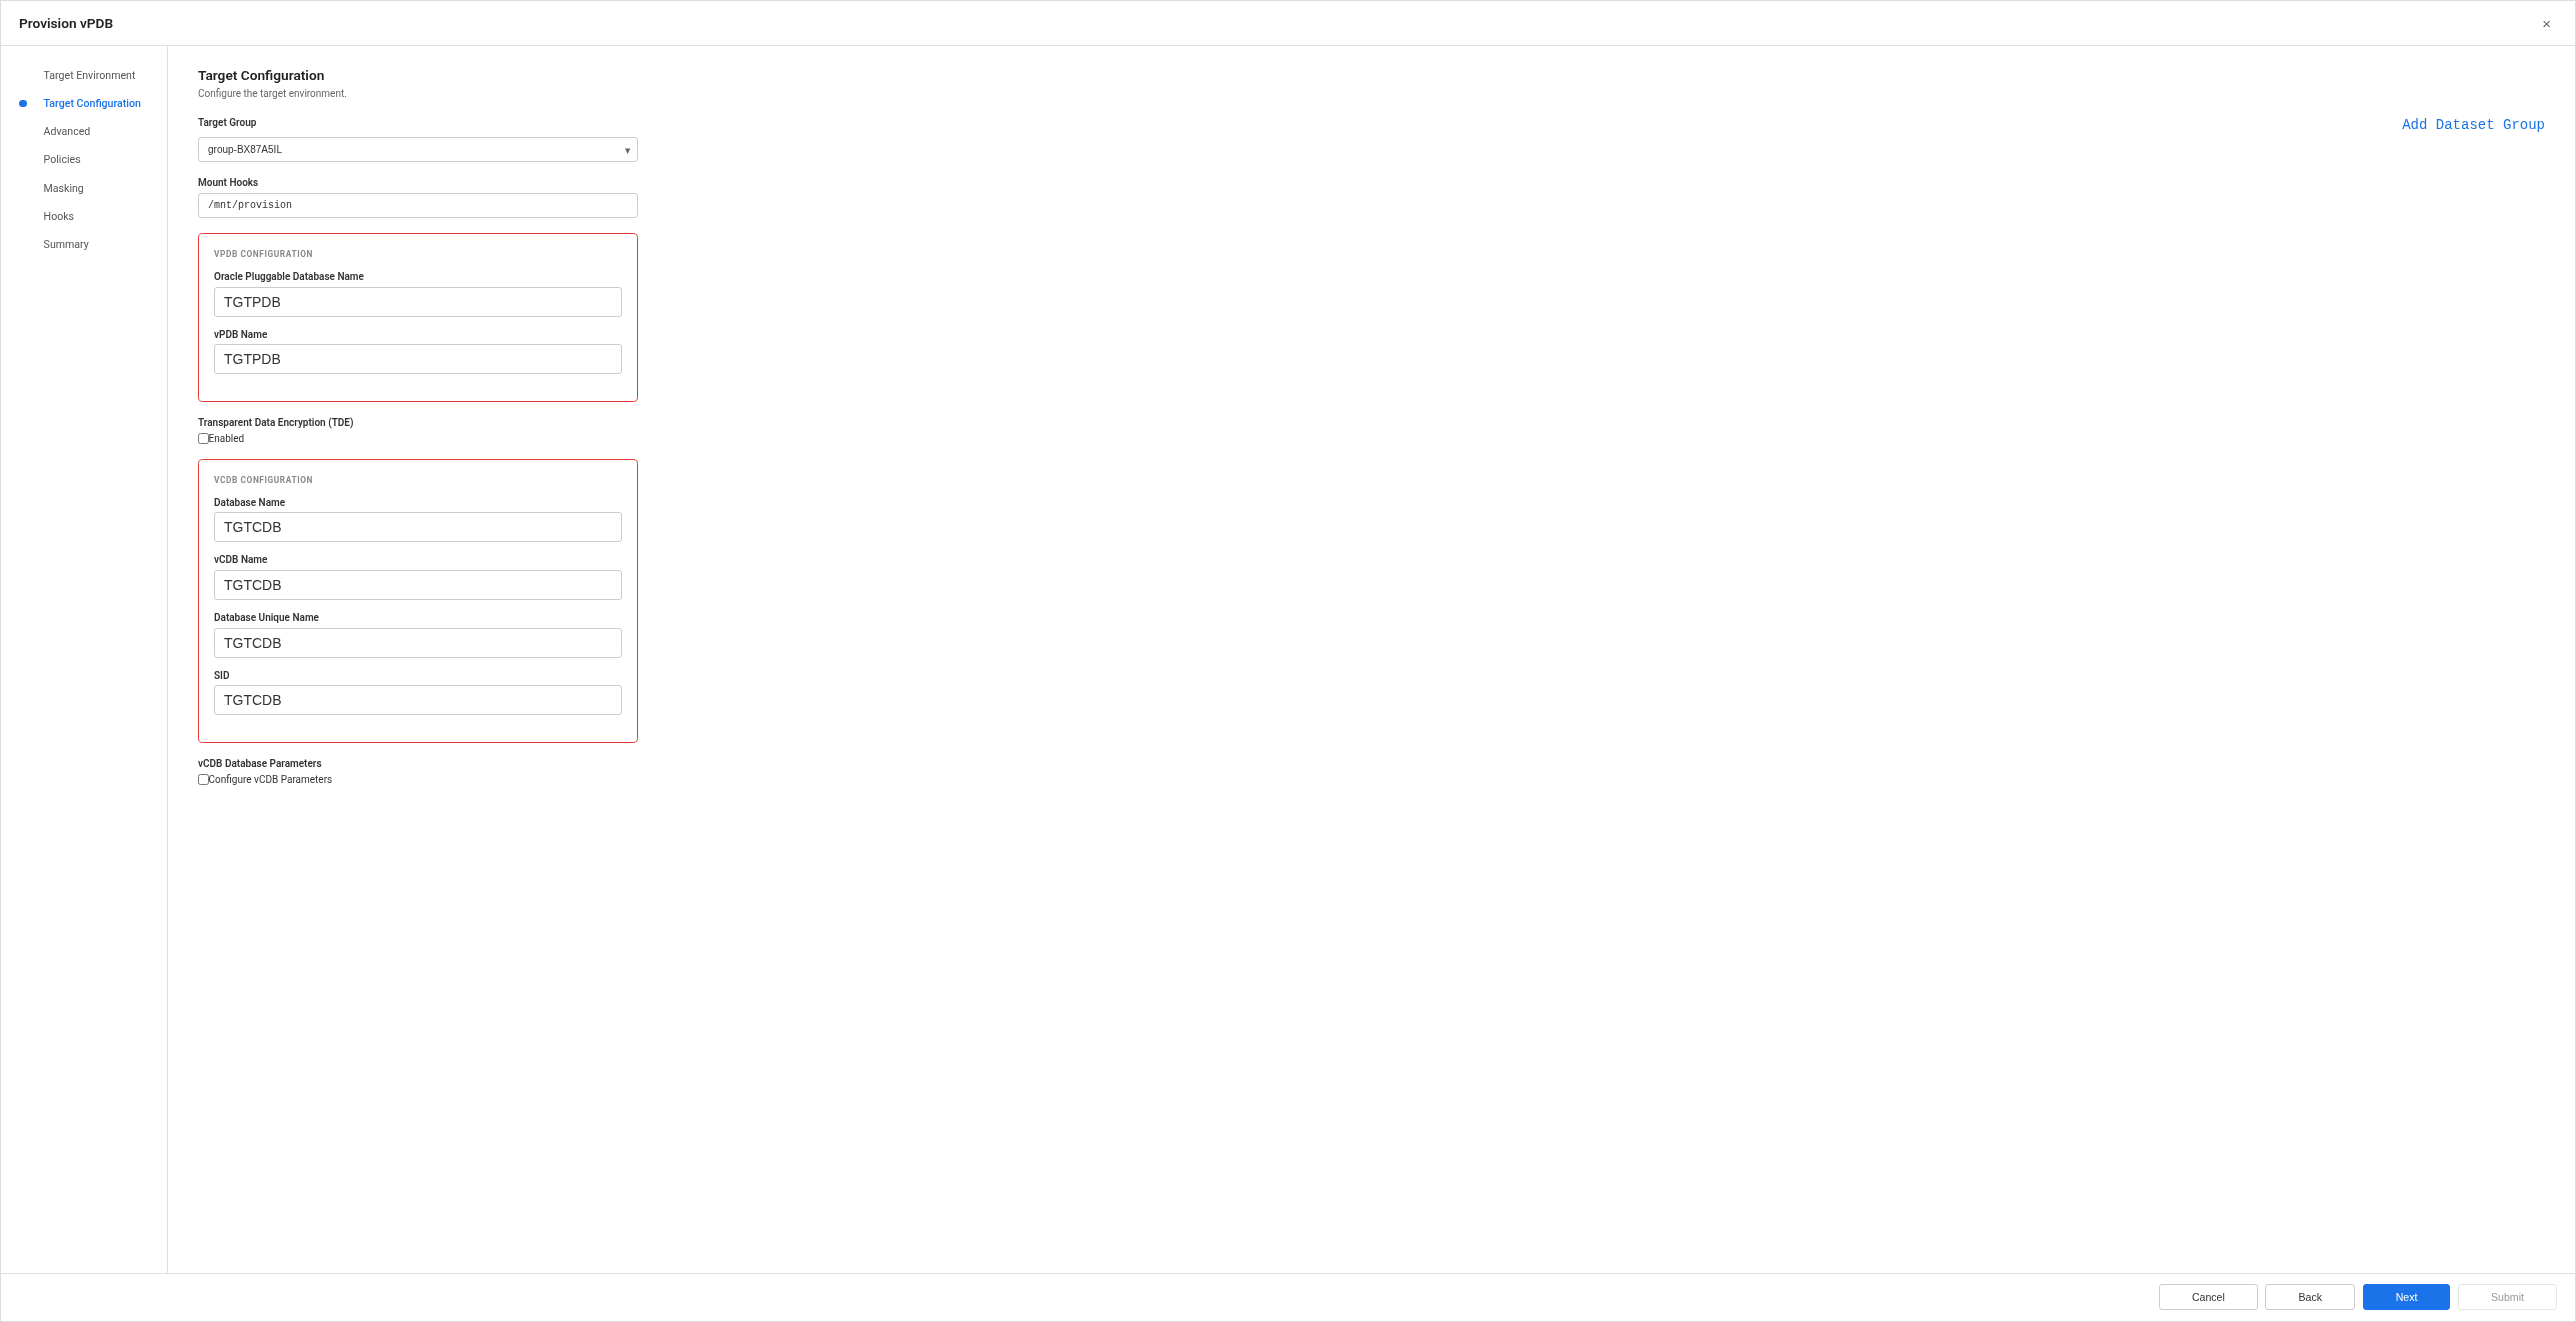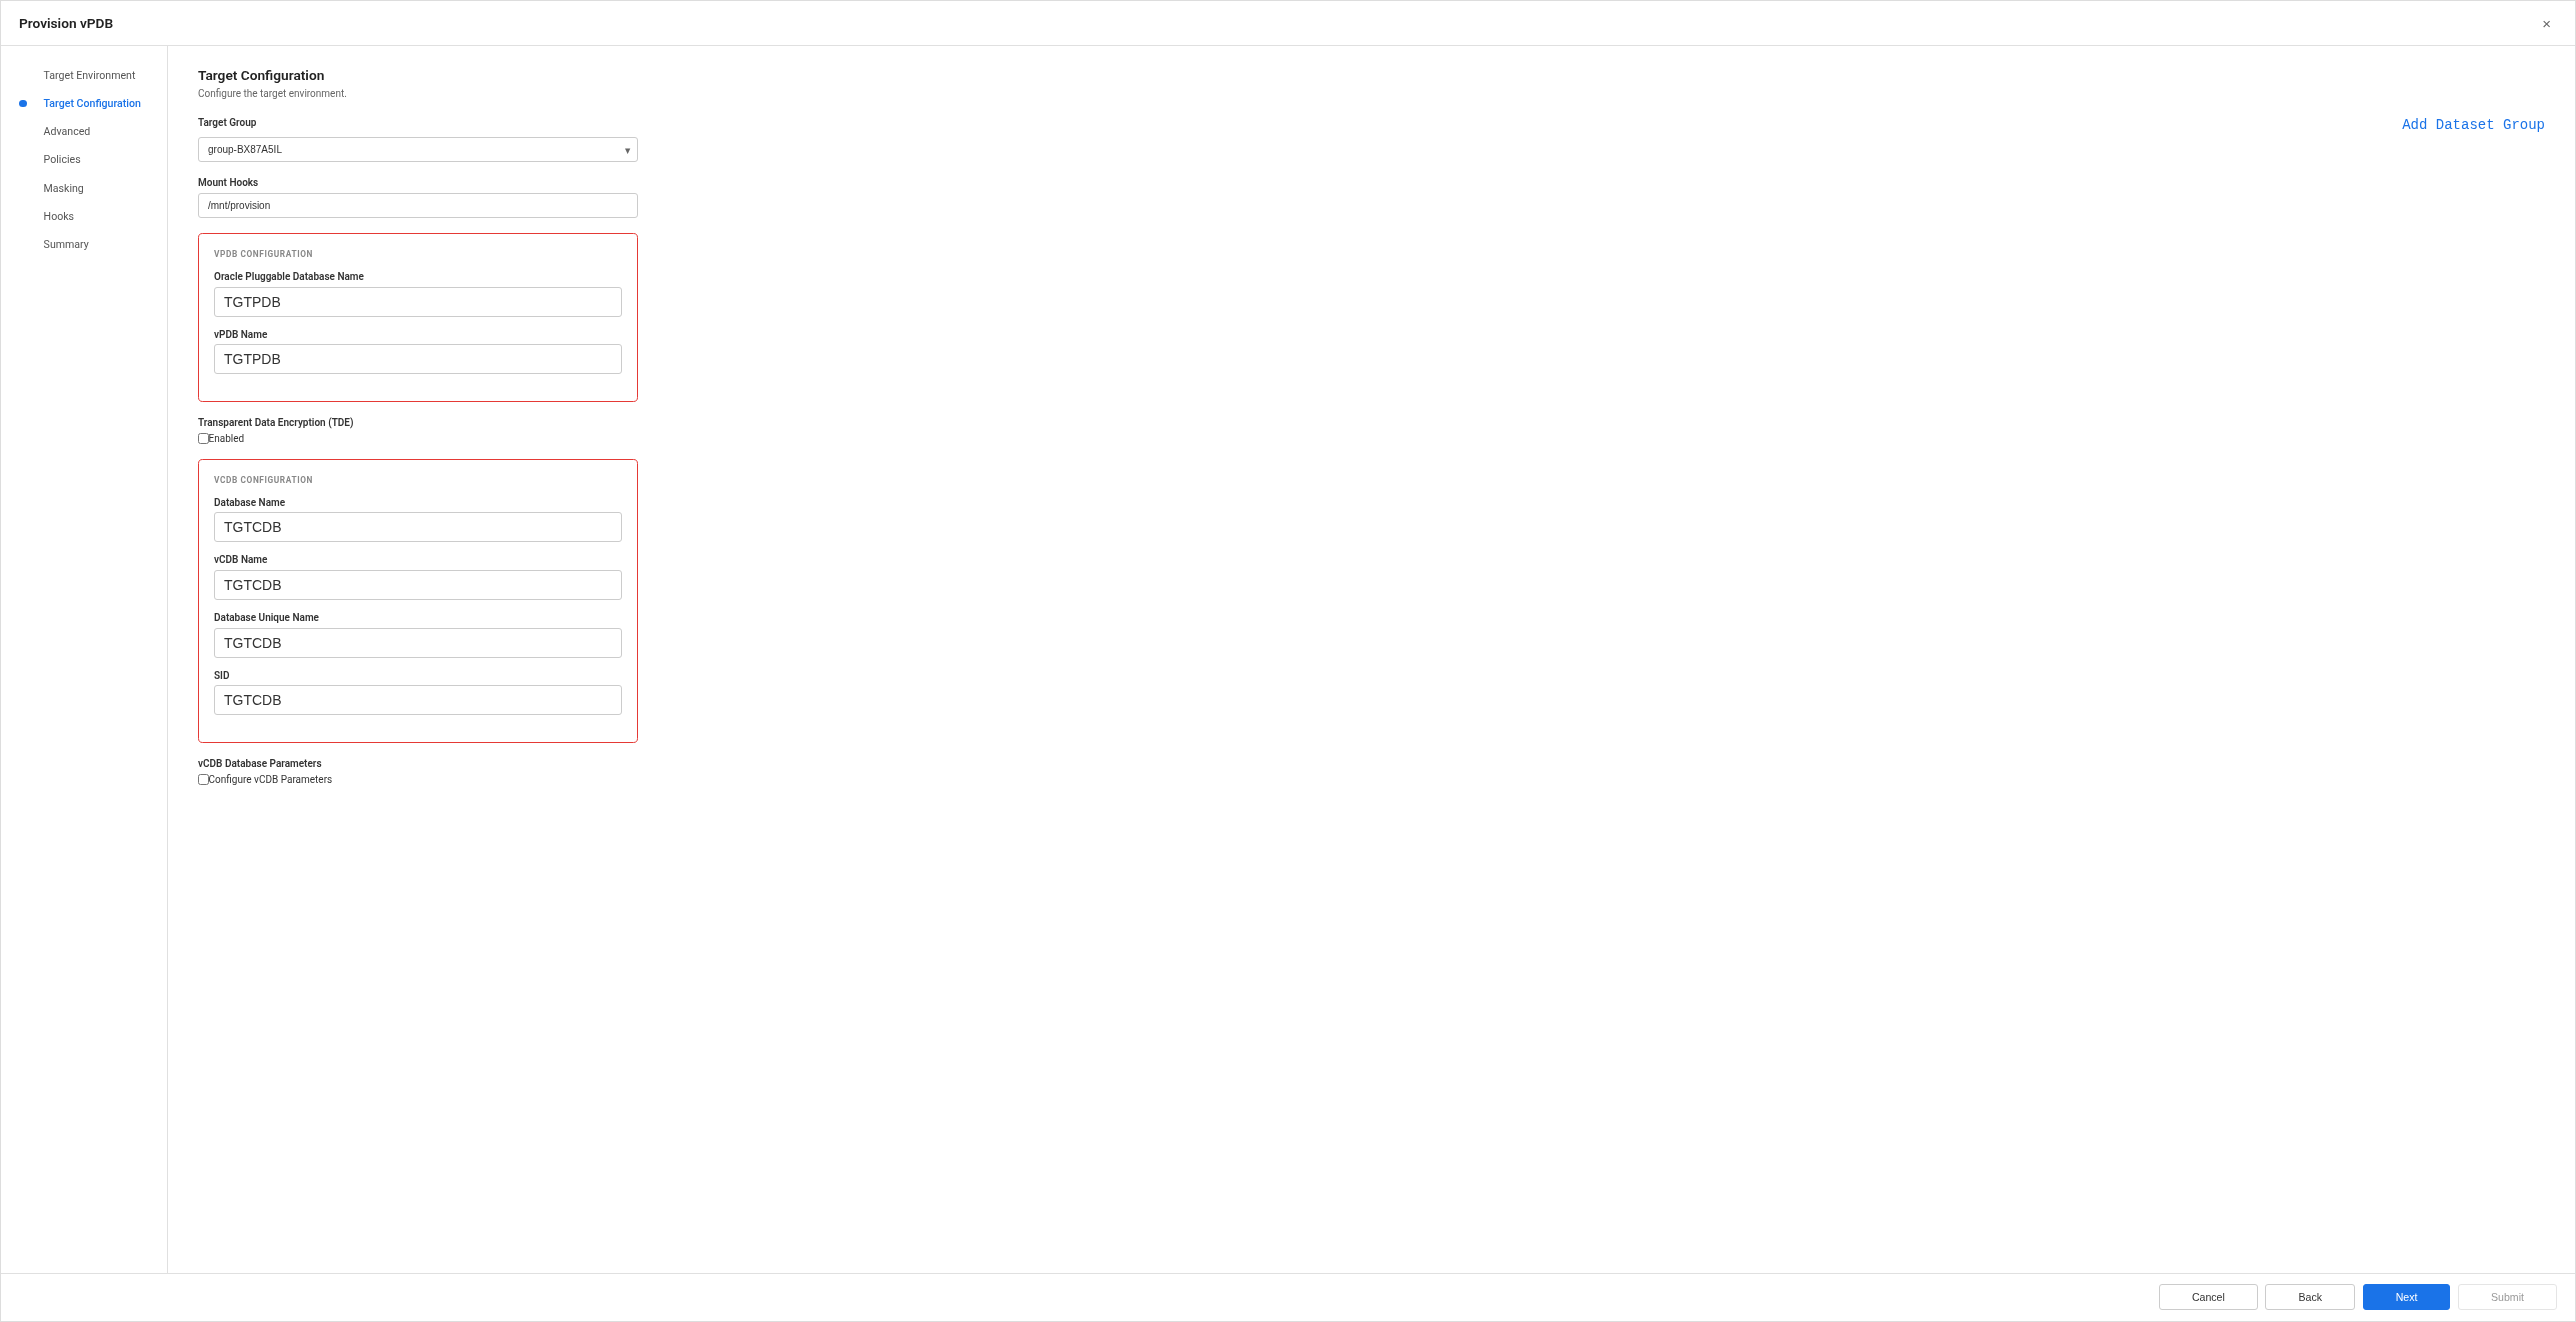--- a/index.html
+++ b/index.html
@@ -130,20 +130,21 @@
     .form-input, .form-select {
       width: 100%;
       max-width: 440px;
       padding: 6px 9px;
       border: 0.8px solid #ccc;
       border-radius: 3px;
       font-size: 10px;
       color: #333;
       background: #fff;
       outline: none;
+      font-family: Liberation Mono, monospace;
     }
 
     .form-select-wrapper {
       position: relative;
       max-width: 440px;
     }
 
     .form-select-wrapper select {
       width: 100%;
       padding: 6px 24px 6px 9px;

